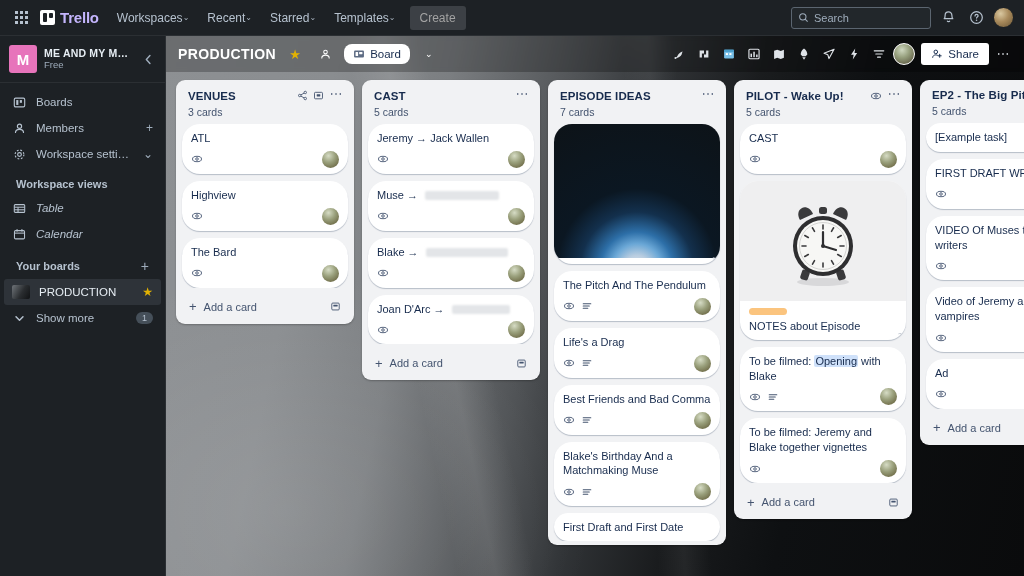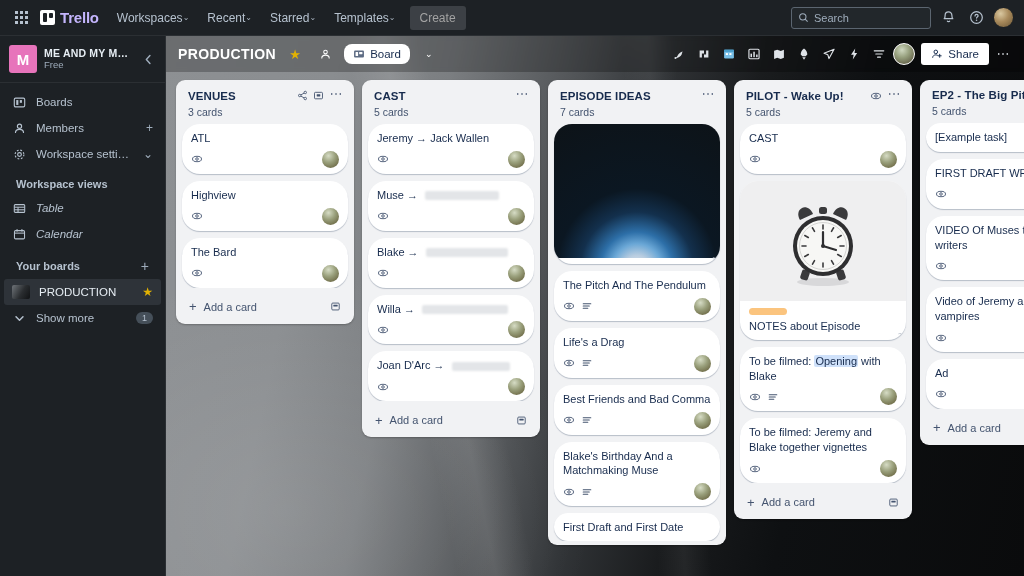--- a/index.html
+++ b/index.html
@@ -591,35 +591,20 @@
                 <span class="badge">
                   <svg class="i" width="12" height="12" viewBox="0 0 16 16">
                       <ellipse cx="8" cy="8" rx="6" ry="3.6" fill="none" stroke="#44546f" stroke-width="1.2"></ellipse>
                       <circle cx="8" cy="8" r="1.7" fill="none" stroke="#44546f" stroke-width="1.2"></circle>
                     </svg>
                 </span>
                 <span class="card-avatar"></span>
               </div>
             </div>
 
-            <div class="card">
-              <div class="card-title">
-                <span>Willa →</span>
-                <span style="display:inline-block;width:86px;height:9px;background:#e3e5e8;border-radius:2px;vertical-align:middle;margin-left:4px;filter:blur(1.2px)"></span>
-              </div>
-              <div class="card-badges">
-                <span class="badge">
-                  <svg class="i" width="12" height="12" viewBox="0 0 16 16">
-                      <ellipse cx="8" cy="8" rx="6" ry="3.6" fill="none" stroke="#44546f" stroke-width="1.2"></ellipse>
-                      <circle cx="8" cy="8" r="1.7" fill="none" stroke="#44546f" stroke-width="1.2"></circle>
-                    </svg>
-                </span>
-                <span class="card-avatar"></span>
-              </div>
-            </div>
 
             <div class="card">
               <div class="card-title">
                 <span>Joan D'Arc →</span>
                 <span style="display:inline-block;width:58px;height:9px;background:#e3e5e8;border-radius:2px;vertical-align:middle;margin-left:4px;filter:blur(1.2px)"></span>
               </div>
               <div class="card-badges">
                 <span class="badge">
                   <svg class="i" width="12" height="12" viewBox="0 0 16 16">
                       <ellipse cx="8" cy="8" rx="6" ry="3.6" fill="none" stroke="#44546f" stroke-width="1.2"></ellipse>

